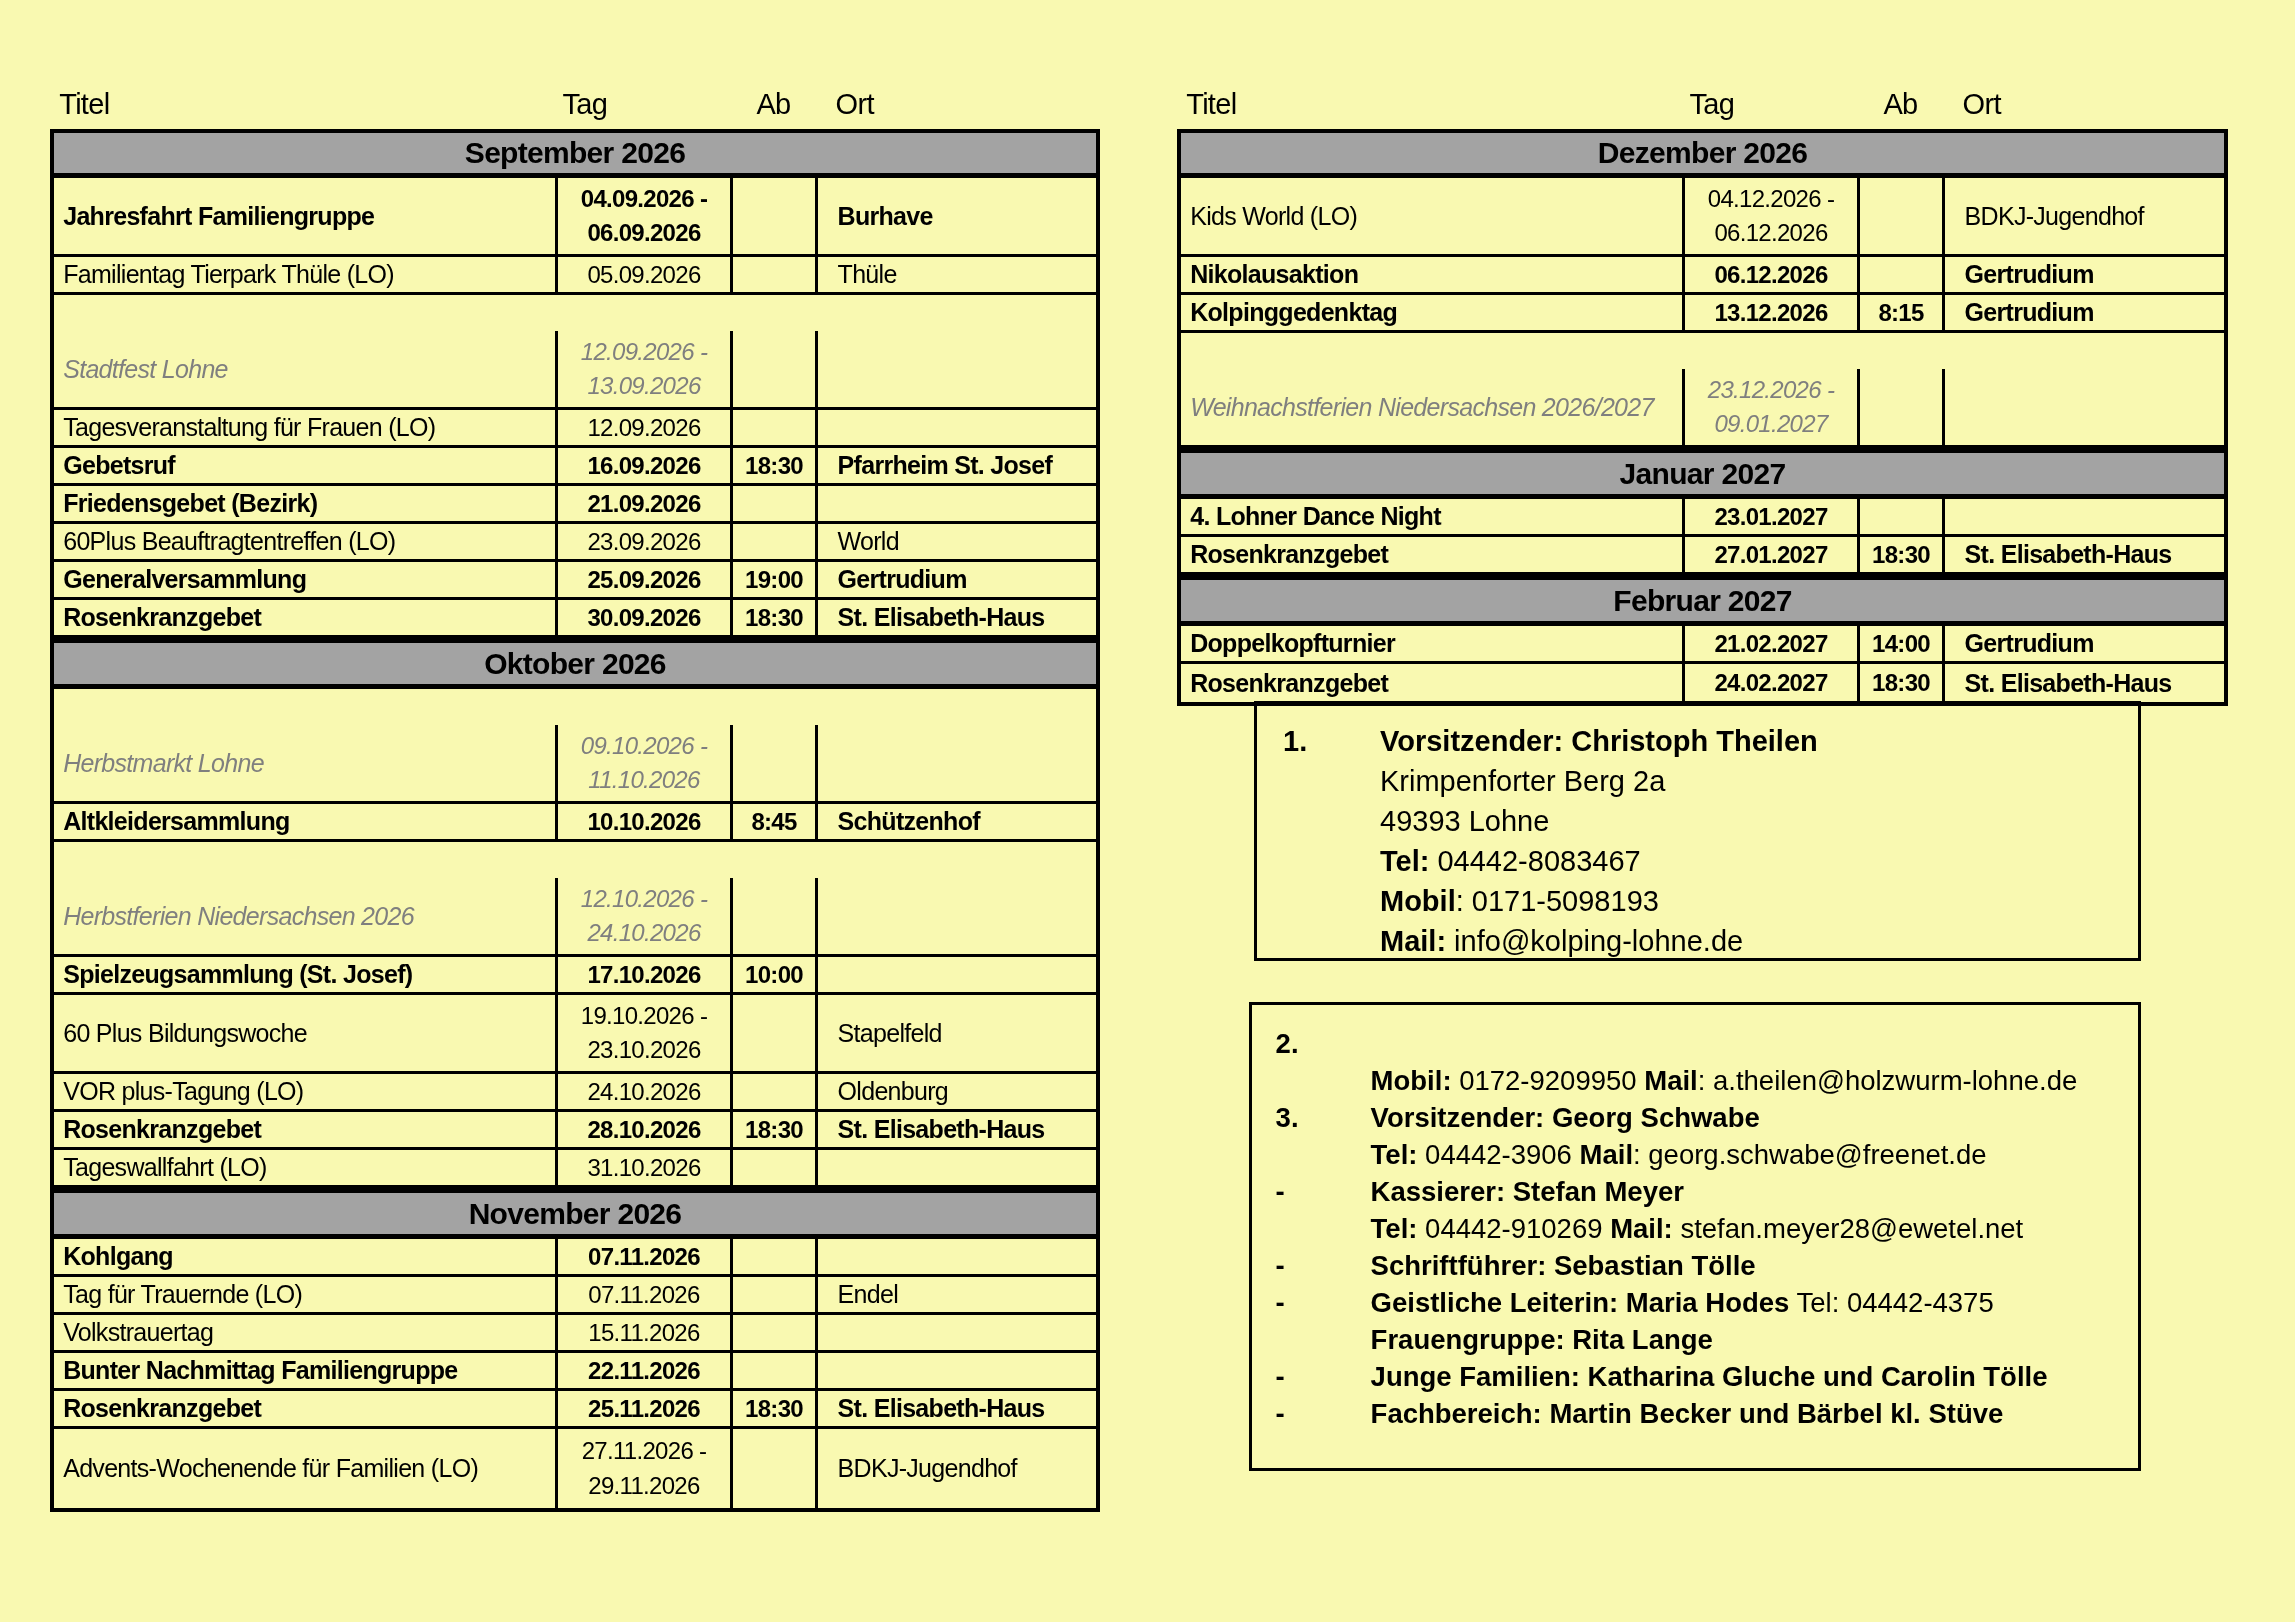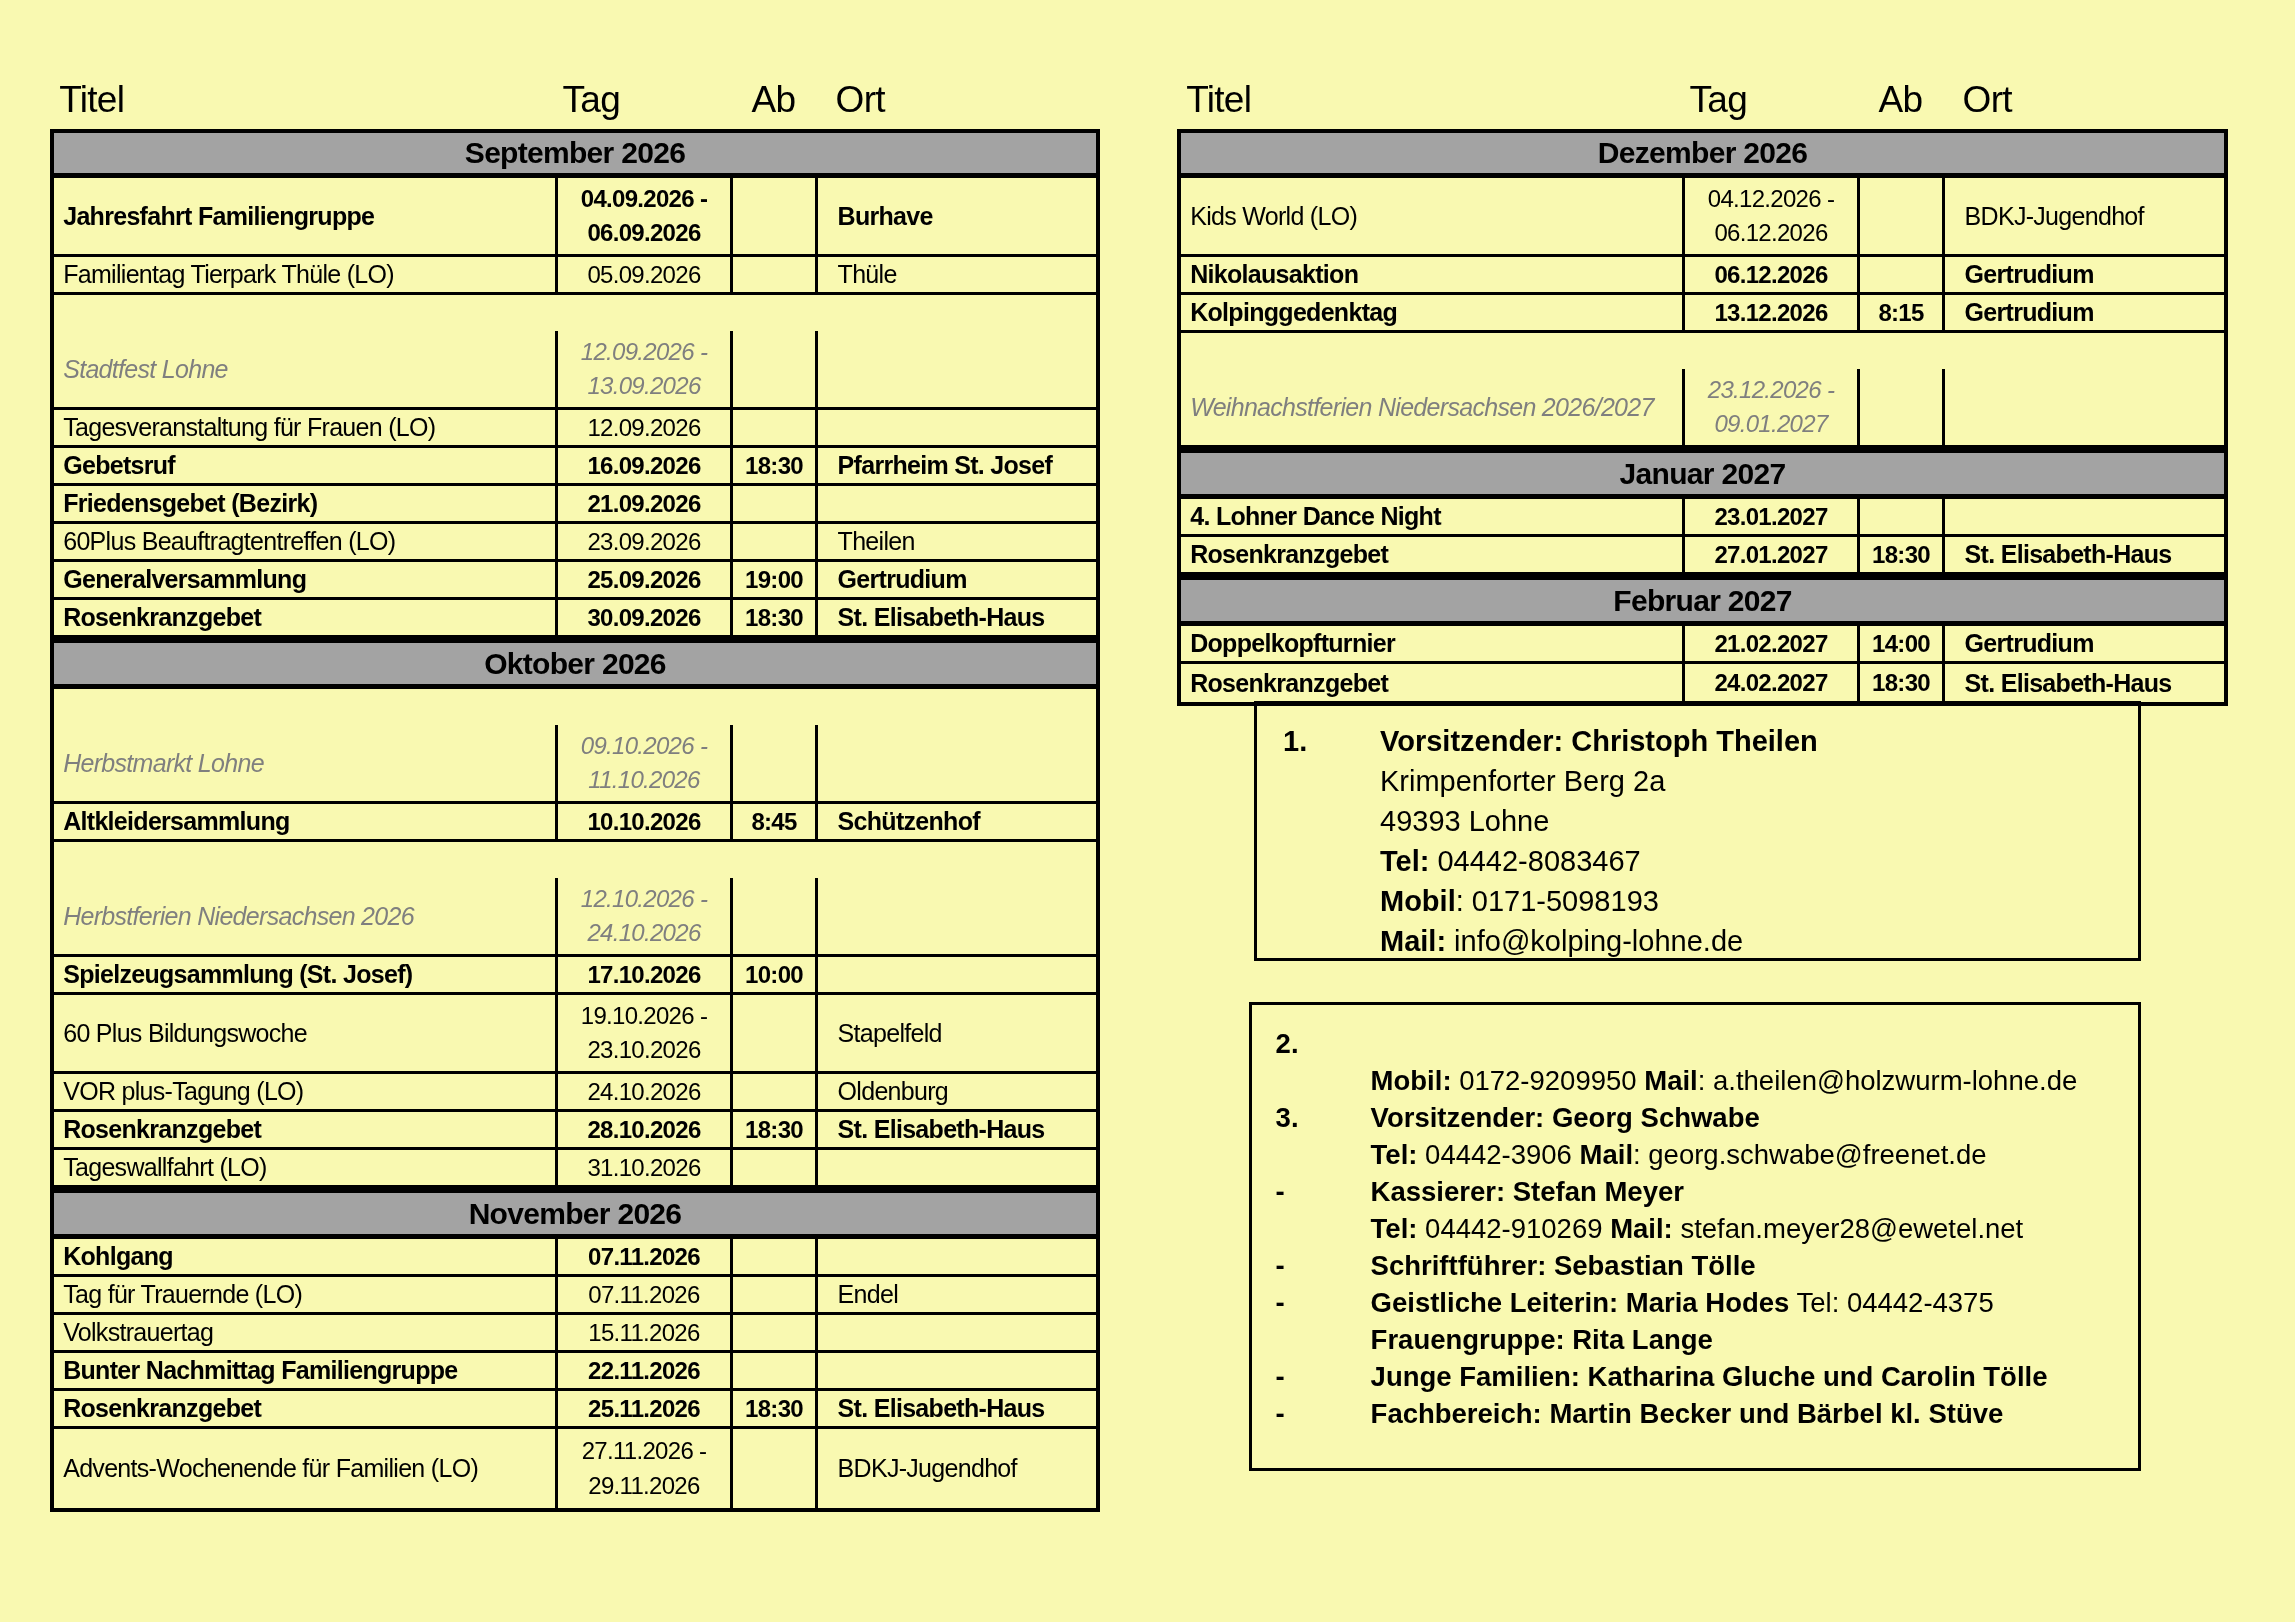--- a/index.html
+++ b/index.html
@@ -9,21 +9,21 @@
     font-family: "Liberation Sans", sans-serif;
     color: #000;
     position: relative;
   }
   
   .col-headers {
     position: absolute;
     display: flex;
     height: 37px;
     align-items: flex-end;
-    font-size: 37px;
+    font-size: 29px;
     letter-spacing: -0.7px;
   }
   #headers-left  { left: 50px;   top: 84px; width: 1050px; }
   #headers-right { left: 1177px; top: 84px; width: 1051px; }
   .h-titel { width: 506px; padding-left: 9.2px; box-sizing: border-box; }
   .h-tag   { width: 175px; padding-left: 6.5px; box-sizing: border-box; }
   .h-ab    { width: 85px; text-align: center; }
   .h-ort   { padding-left: 19.6px; box-sizing: border-box; }
 
   
@@ -174,21 +174,21 @@
       </div>
       <div class="c-ab"></div>
       <div class="c-ort"></div>
     </div>
     <div class="row normal">
       <div class="c-titel">60Plus Beauftragtentreffen  (LO)</div>
       <div class="c-tag">
         <div>23.09.2026</div>
       </div>
       <div class="c-ab"></div>
-      <div class="c-ort">Theilen</div>
+      <div class="c-ort">World</div>
     </div>
     <div class="row accent">
       <div class="c-titel">Generalversammlung</div>
       <div class="c-tag">
         <div>25.09.2026</div>
       </div>
       <div class="c-ab">19:00</div>
       <div class="c-ort">Gertrudium</div>
     </div>
     <div class="row bold">

